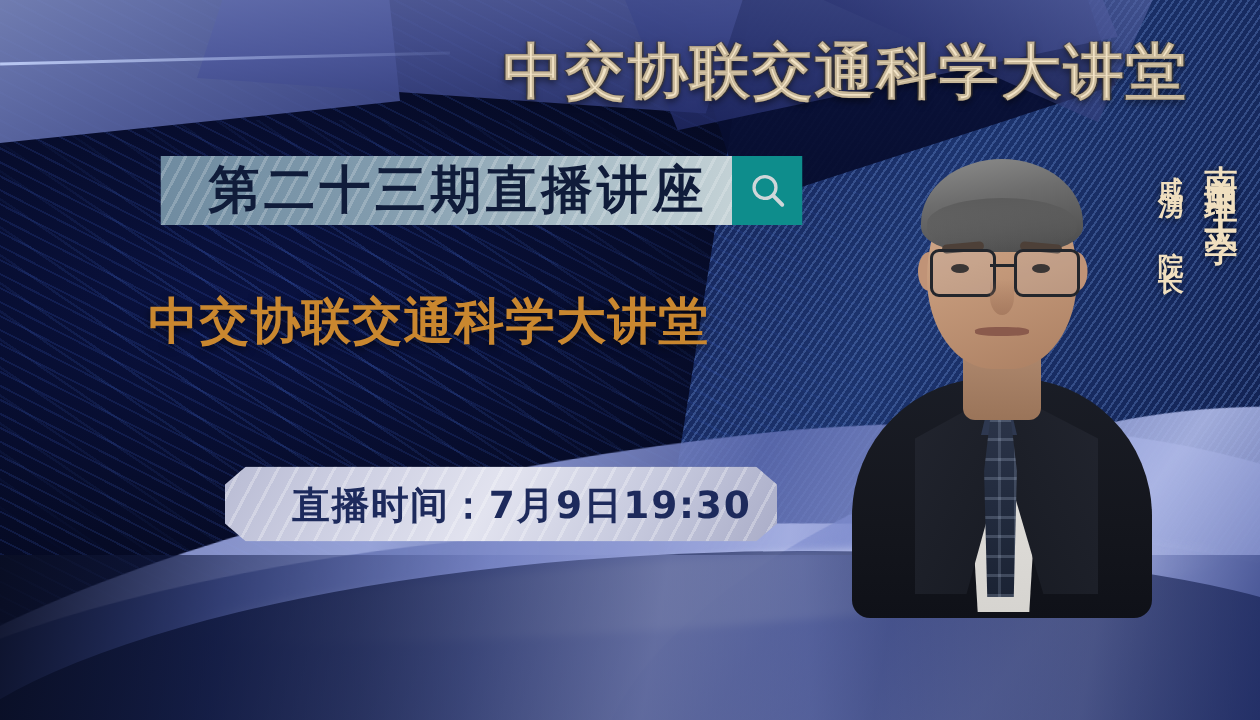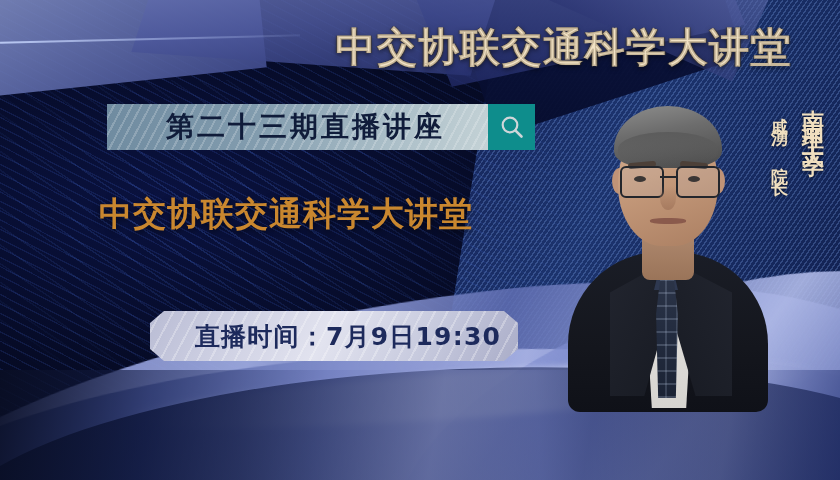--- a/index.html
+++ b/index.html
@@ -380,21 +380,21 @@
     position: absolute;
     inset: 0;
     background: repeating-linear-gradient(118deg,
       rgba(255,255,255,0) 0 6px,
       rgba(255,255,255,.20) 6px 8px);
     pointer-events: none;
   }
   .subtitle-text {
     position: relative;
     z-index: 2;
-    font-size: 28px;
+    font-size: 34px;
     font-weight: 600;
     letter-spacing: 3px;
     color: #101c3a;
     font-family: "DejaVu Sans", "Liberation Sans", sans-serif;
     margin-left: 16px;
   }
   .subtitle-icon {
     width: 47px;
     background: #0e8d8c;
     display: flex;

